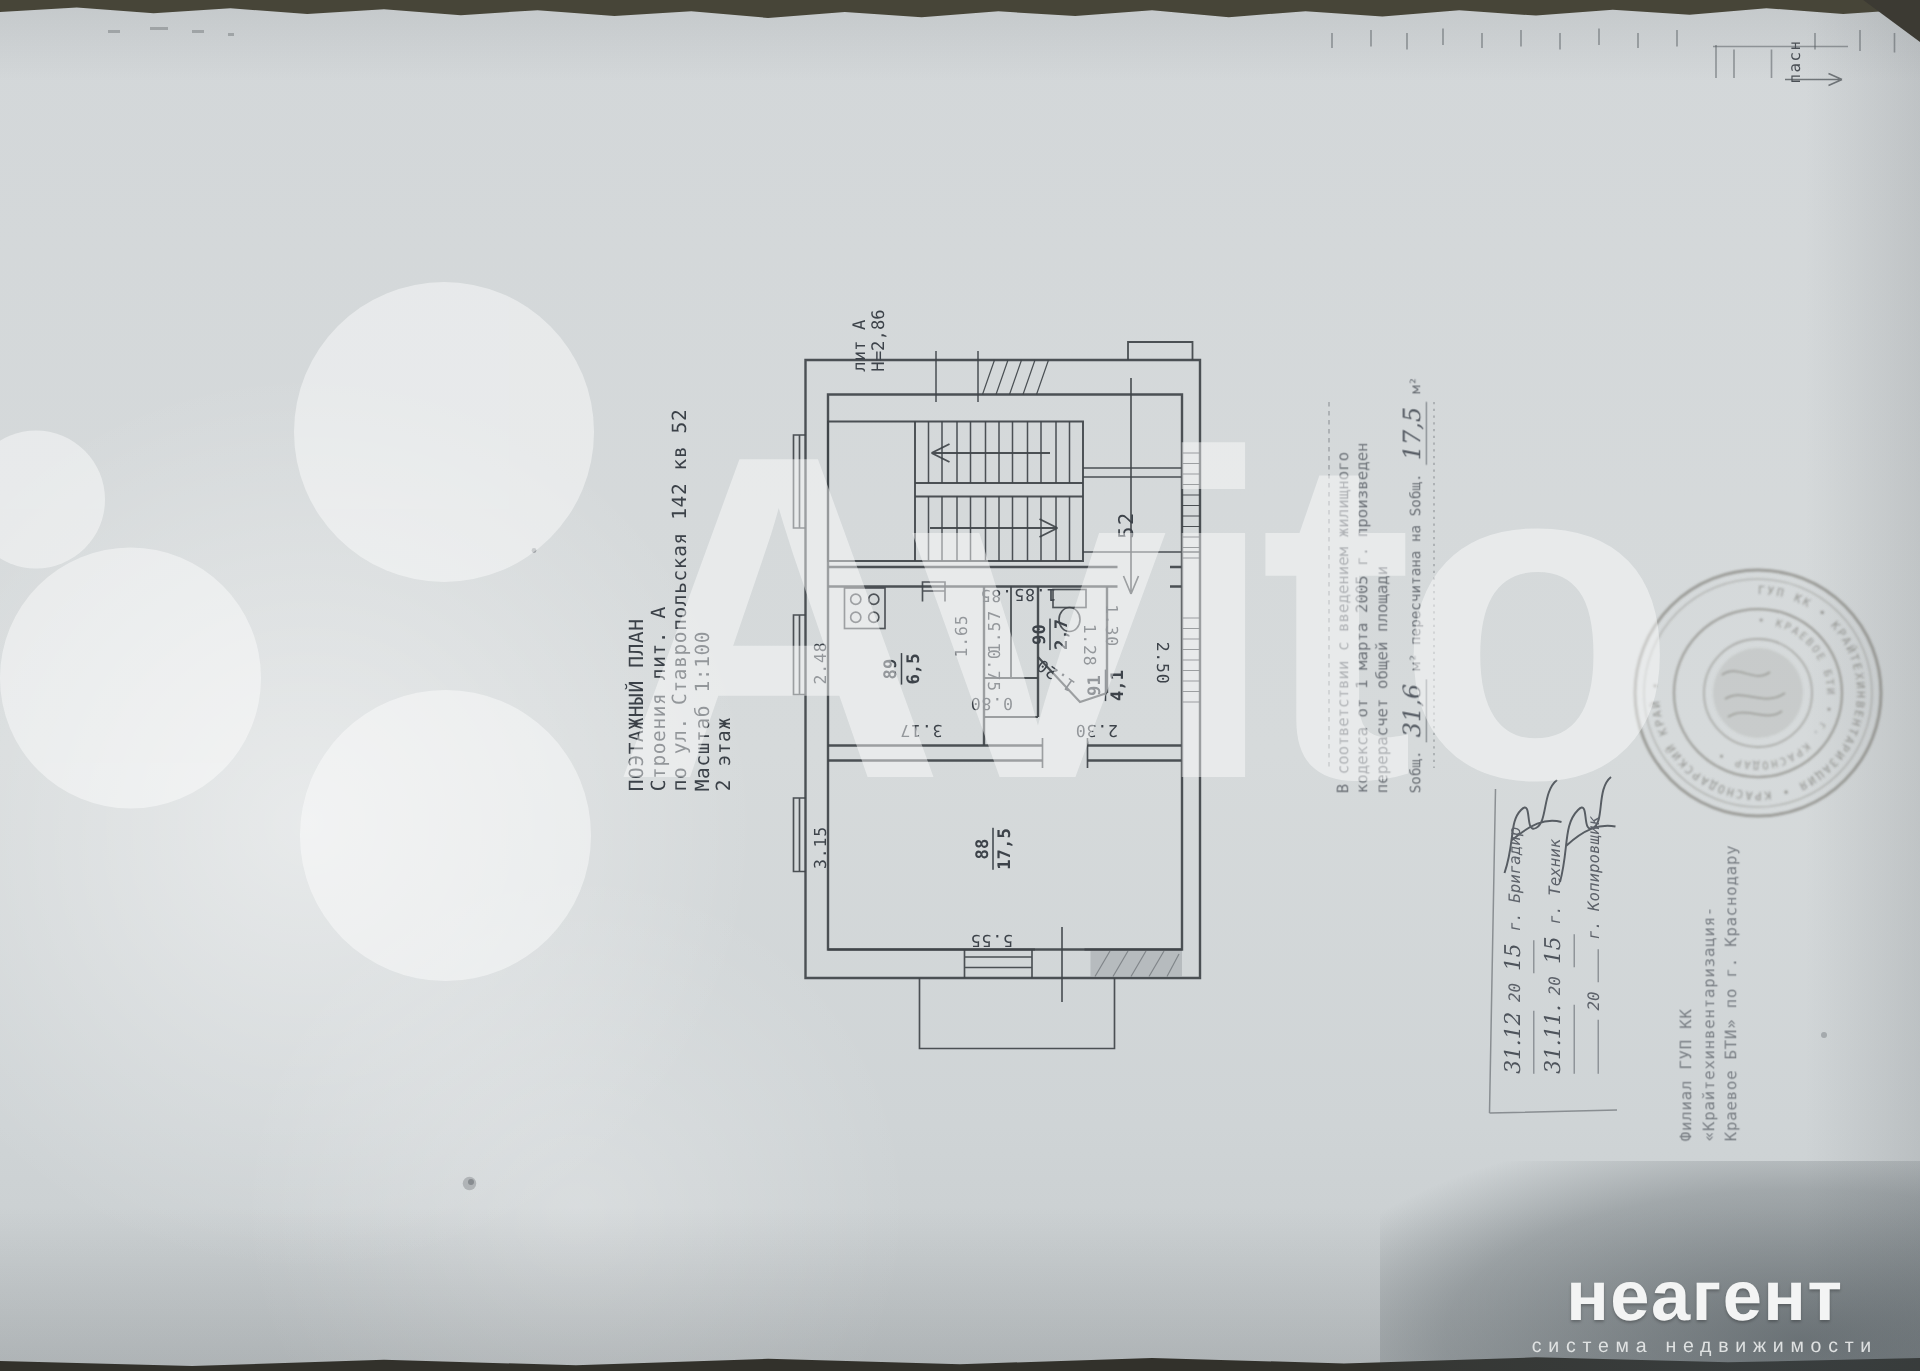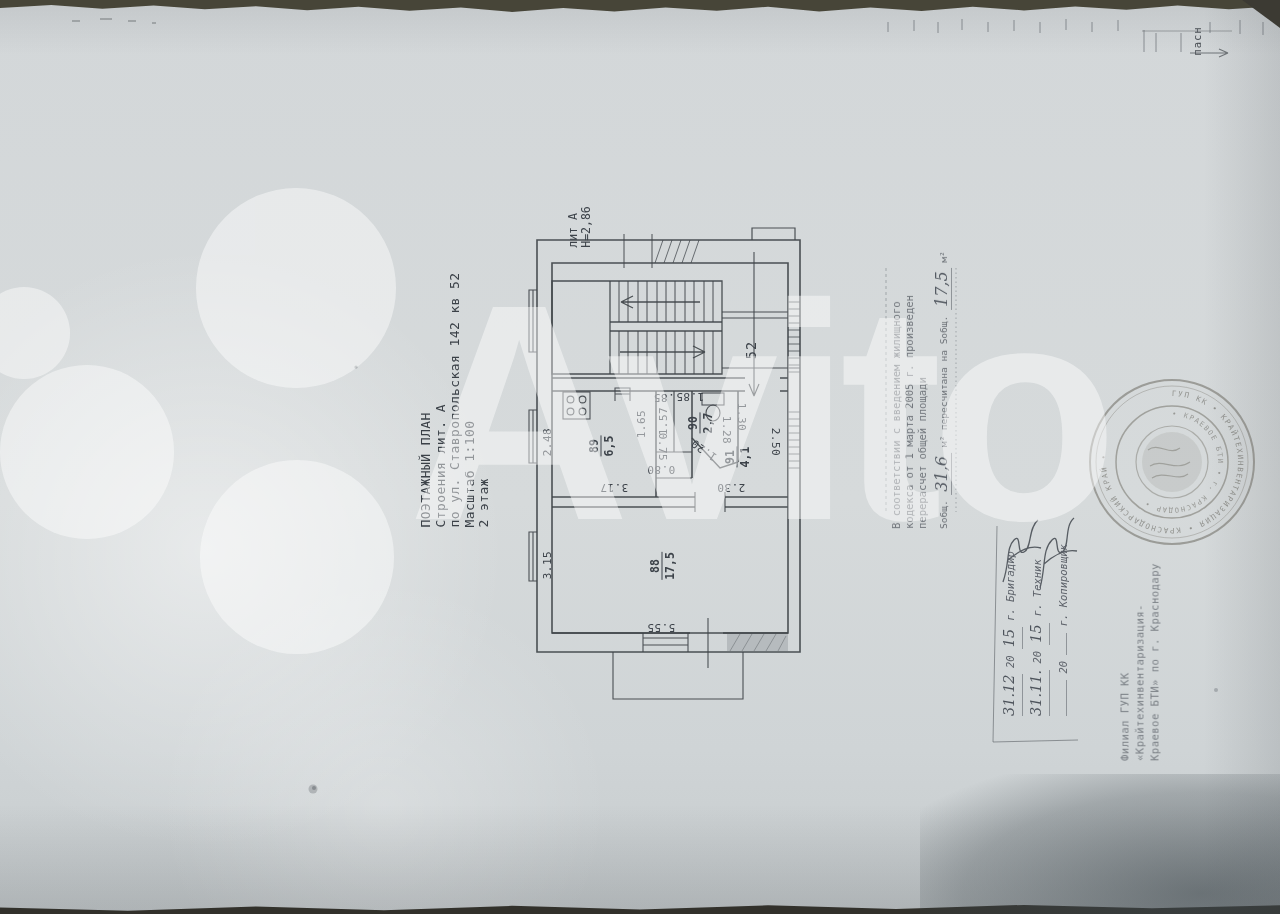--- a/index.html
+++ b/index.html
@@ -339,14 +339,18 @@
     <div class="word">Avito</div>
   </div>
 
   <div class="paper-shade"></div>
 
   <div class="edge-top"></div>
   <div class="edge-top-corner"></div>
   <div class="edge-bottom"></div>
 
   <div class="logo-backdrop"></div>
+  <div class="neagent">
+    <div class="brand">неагент</div>
+    <div class="tagline">система недвижимости</div>
+  </div>
 
 </div>
 
 </body></html>

